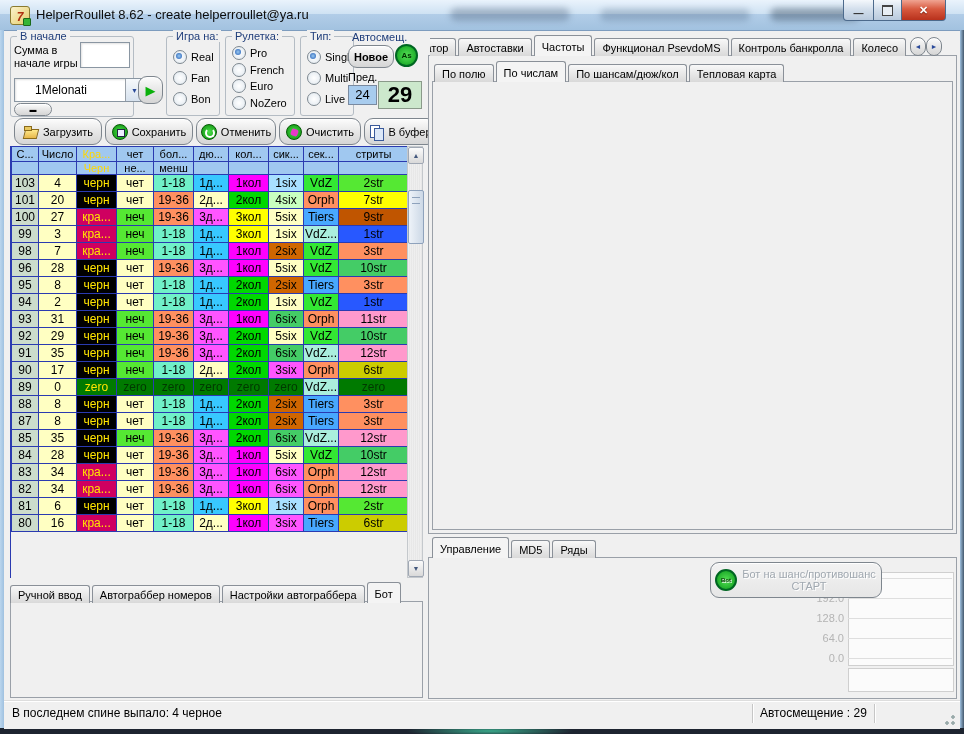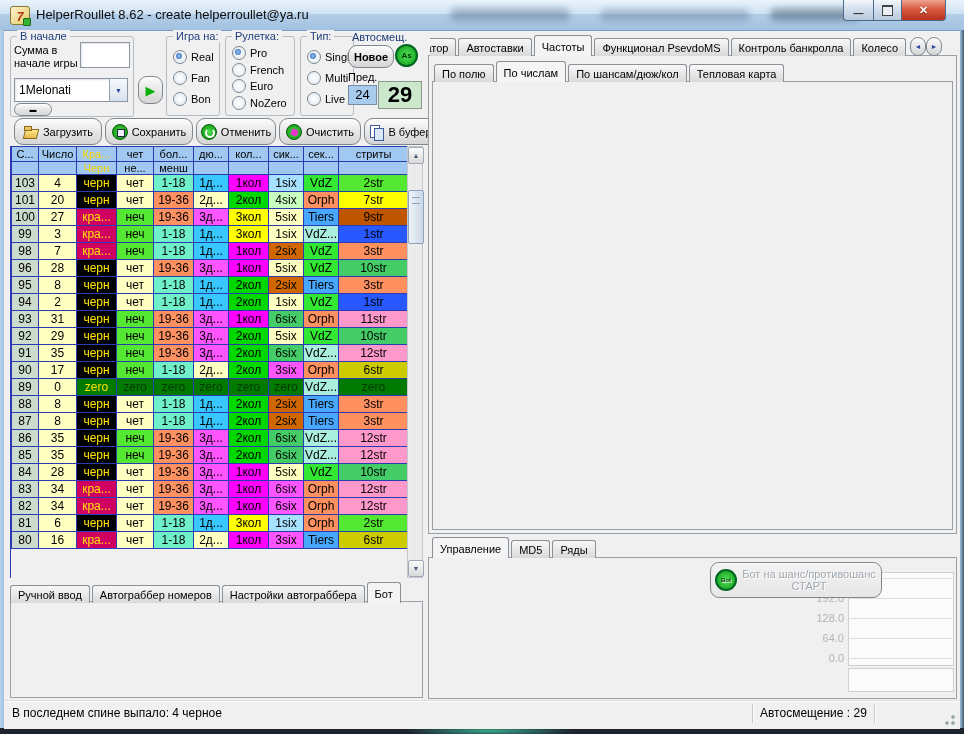--- a/index.html
+++ b/index.html
@@ -26,21 +26,21 @@
   .frame-l{left:0}.frame-r{right:0;background:linear-gradient(90deg,#9fc1e0,#44586c);}
   .frame-b{position:absolute;left:0;top:728px;width:964px;height:6px;
     background:radial-gradient(ellipse 120px 8px at 490px 3px,#3aa88a,#1d2430 70%),linear-gradient(#8aa8c6,#10161c);}
   
   .groupbox{position:absolute;border:1px solid #b4bcc4;border-radius:3px;}
   .gb-label{position:absolute;top:-7px;left:6px;background:#f0f0f0;padding:0 3px;font-size:11px;color:#1f3d7a;white-space:nowrap;}
   .btn{position:absolute;display:flex;align-items:center;justify-content:center;gap:4px;font-size:11px;color:#000;
     border:1px solid #7e868e;border-radius:9px;background:linear-gradient(#fcfcfc,#e9e9e9 45%,#d5d5d5);box-shadow:inset 0 1px 0 #fff;cursor:default;}
   .btn.bold{font-weight:bold;}
   .btn.disabled{color:#a0a8b0;text-shadow:1px 1px 0 #fff;background:linear-gradient(#f3f3f3,#e6e6e6);}
-  .combo{position:absolute;background:#fff;border:1px solid #8a96a2;display:flex;align-items:center;font-size:12px;padding-left:4px;box-shadow:inset 1px 1px 2px rgba(0,0,0,.12);}
+  .combo{position:absolute;background:#fff;border:1px solid #8a96a2;display:flex;align-items:center;font-size:12px;padding-left:20px;box-shadow:inset 1px 1px 2px rgba(0,0,0,.12);}
   .combo-btn{margin-left:auto;width:17px;align-self:stretch;background:linear-gradient(#f6f9fc,#d7e2ee);border-left:1px solid #98a0a8;display:flex;align-items:center;justify-content:center;font-size:7px;color:#2a4a9a;}
   .dotted{outline:1px dotted #555;outline-offset:-3px;}
   .green-box{position:absolute;background:#cfeccf;border:1px solid #8a928a;border-top-color:#6f776f;display:flex;align-items:center;padding-left:7px;font-size:20px;color:#0a0a0a;}
   .spin-col{position:absolute;width:16px;display:flex;flex-direction:column;}
   .spin-btn{flex:1;background:linear-gradient(#fbfbfb,#dcdcdc);border:1px solid #97a0aa;display:flex;align-items:center;justify-content:center;font-size:6px;color:#2a4a9a;margin-bottom:1px;border-radius:2px;}
   .radio-group{position:relative;border:1px solid #b4bcc4;border-radius:3px;height:80px;display:flex;flex-direction:column;justify-content:space-evenly;padding:6px 0 2px 6px;box-sizing:border-box;}
   .radio-row{display:flex;align-items:center;gap:4px;}
   .radio{width:12px;height:12px;border-radius:50%;border:1px solid #7e8890;background:radial-gradient(#ffffff,#dfe7ee);flex:none;}
   .radio.on::after{content:"";display:block;width:6px;height:6px;margin:2px;border-radius:50%;background:radial-gradient(#9ac8f0,#1e5ab4);}
   .radio-label{font-size:11px;color:#000;}
@@ -448,32 +448,20 @@
             <td style="background: rgb(0, 0, 0); color: rgb(255, 228, 0);">черн</td>
             <td style="background: rgb(255, 255, 194); color: rgb(0, 0, 0);">чет</td>
             <td style="background: rgb(112, 240, 200); color: rgb(0, 0, 0);">1-18</td>
             <td style="background: rgb(56, 200, 255); color: rgb(0, 0, 0);">1д...</td>
             <td style="background: rgb(0, 216, 0); color: rgb(0, 0, 0);">2кол</td>
             <td style="background: rgb(207, 102, 0); color: rgb(0, 0, 0);">2six</td>
             <td style="background: rgb(72, 168, 255); color: rgb(0, 0, 0);">Tiers</td>
             <td style="background: rgb(255, 144, 96); color: rgb(0, 0, 0);">3str</td>
           </tr>
           <tr>
-            <td class="cs">86</td>
-            <td class="cn">35</td>
-            <td style="background: rgb(0, 0, 0); color: rgb(255, 228, 0);">черн</td>
-            <td style="background: rgb(85, 232, 51); color: rgb(0, 0, 0);">неч</td>
-            <td style="background: rgb(255, 144, 96); color: rgb(0, 0, 0);">19-36</td>
-            <td style="background: rgb(255, 85, 255); color: rgb(0, 0, 0);">3д...</td>
-            <td style="background: rgb(0, 216, 0); color: rgb(0, 0, 0);">2кол</td>
-            <td style="background: rgb(68, 204, 102); color: rgb(0, 0, 0);">6six</td>
-            <td style="background: rgb(170, 238, 221); color: rgb(0, 0, 0);">VdZ...</td>
-            <td style="background: rgb(255, 153, 204); color: rgb(0, 0, 0);">12str</td>
-          </tr>
-          <tr>
             <td class="cs">85</td>
             <td class="cn">35</td>
             <td style="background: rgb(0, 0, 0); color: rgb(255, 228, 0);">черн</td>
             <td style="background: rgb(85, 232, 51); color: rgb(0, 0, 0);">неч</td>
             <td style="background: rgb(255, 144, 96); color: rgb(0, 0, 0);">19-36</td>
             <td style="background: rgb(255, 85, 255); color: rgb(0, 0, 0);">3д...</td>
             <td style="background: rgb(0, 216, 0); color: rgb(0, 0, 0);">2кол</td>
             <td style="background: rgb(68, 204, 102); color: rgb(0, 0, 0);">6six</td>
             <td style="background: rgb(170, 238, 221); color: rgb(0, 0, 0);">VdZ...</td>
             <td style="background: rgb(255, 153, 204); color: rgb(0, 0, 0);">12str</td>

